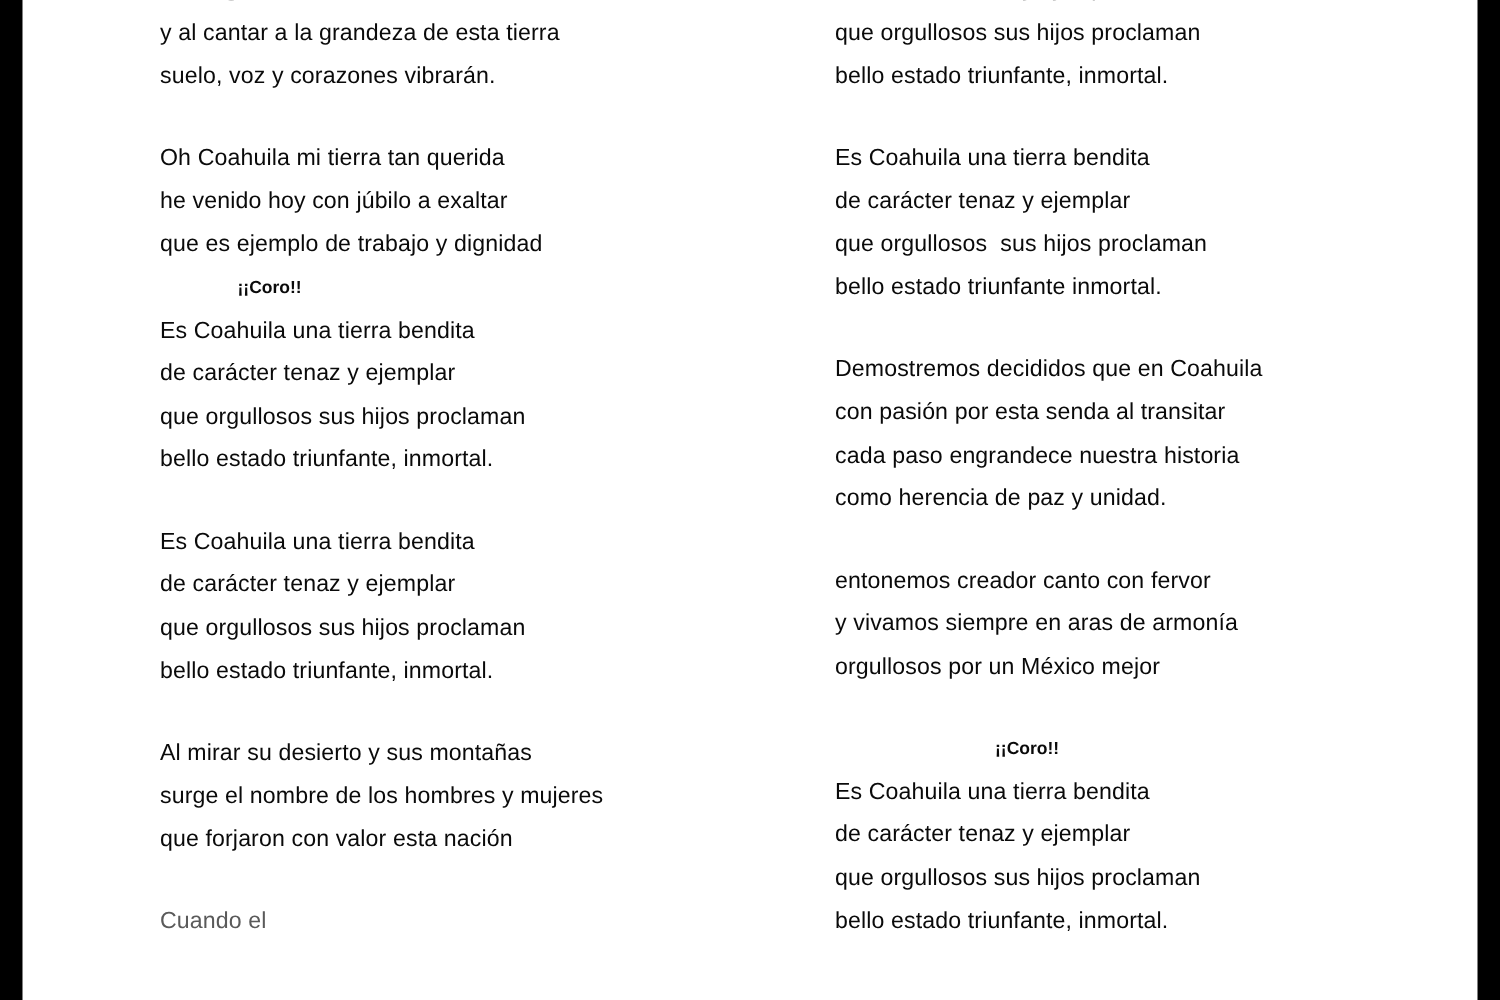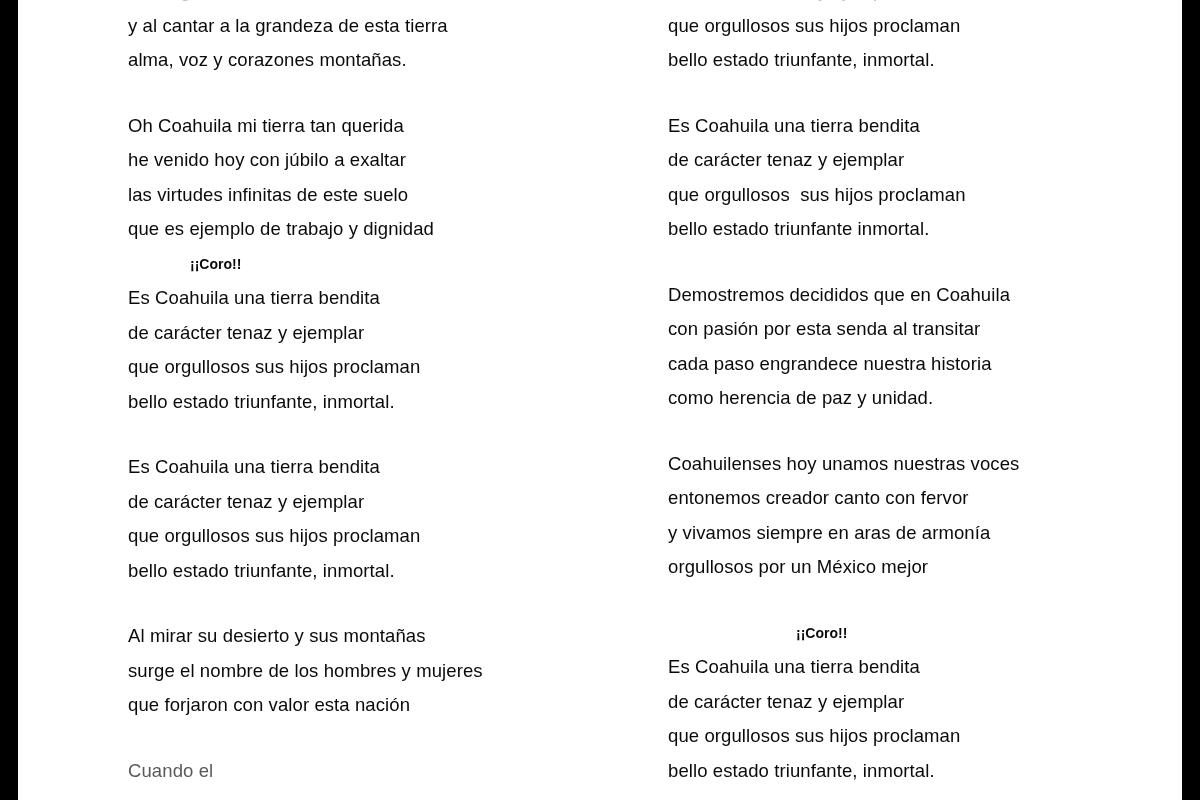--- a/index.html
+++ b/index.html
@@ -81,27 +81,26 @@
 
 <div class="page">
   <div class="sheet">
     <div class="columns">
 
       <div class="col col-left">
 
         <div class="stanza">
           <div class="line clipped-top">con orgullo hacemos voces al unirán</div>
           <div class="line">y al cantar a la grandeza de esta tierra</div>
-          <div class="line">alma, voz y corazones montañas.</div>
+          <div class="line">suelo, voz y corazones vibrarán.</div>
         </div>
 
         <div class="stanza">
           <div class="line">Oh Coahuila mi tierra tan querida</div>
           <div class="line">he venido hoy con júbilo a exaltar</div>
-          <div class="line">las virtudes infinitas de este suelo</div>
           <div class="line">que es ejemplo de trabajo y dignidad</div>
           <div class="chorus indent-left">¡¡Coro!!</div>
           <div class="line">Es Coahuila una tierra bendita</div>
           <div class="line">de carácter tenaz y ejemplar</div>
           <div class="line">que orgullosos sus hijos proclaman</div>
           <div class="line">bello estado triunfante, inmortal.</div>
         </div>
 
         <div class="stanza">
           <div class="line">Es Coahuila una tierra bendita</div>
@@ -138,21 +137,20 @@
         </div>
 
         <div class="stanza">
           <div class="line">Demostremos decididos que en Coahuila</div>
           <div class="line">con pasión por esta senda al transitar</div>
           <div class="line">cada paso engrandece nuestra historia</div>
           <div class="line">como herencia de paz y unidad.</div>
         </div>
 
         <div class="stanza">
-          <div class="line">Coahuilenses hoy unamos nuestras voces</div>
           <div class="line">entonemos creador canto con fervor</div>
           <div class="line">y vivamos siempre en aras de armonía</div>
           <div class="line">orgullosos por un México mejor</div>
         </div>
 
         <div class="stanza">
           <div class="chorus indent-right">¡¡Coro!!</div>
           <div class="line">Es Coahuila una tierra bendita</div>
           <div class="line">de carácter tenaz y ejemplar</div>
           <div class="line">que orgullosos sus hijos proclaman</div>

